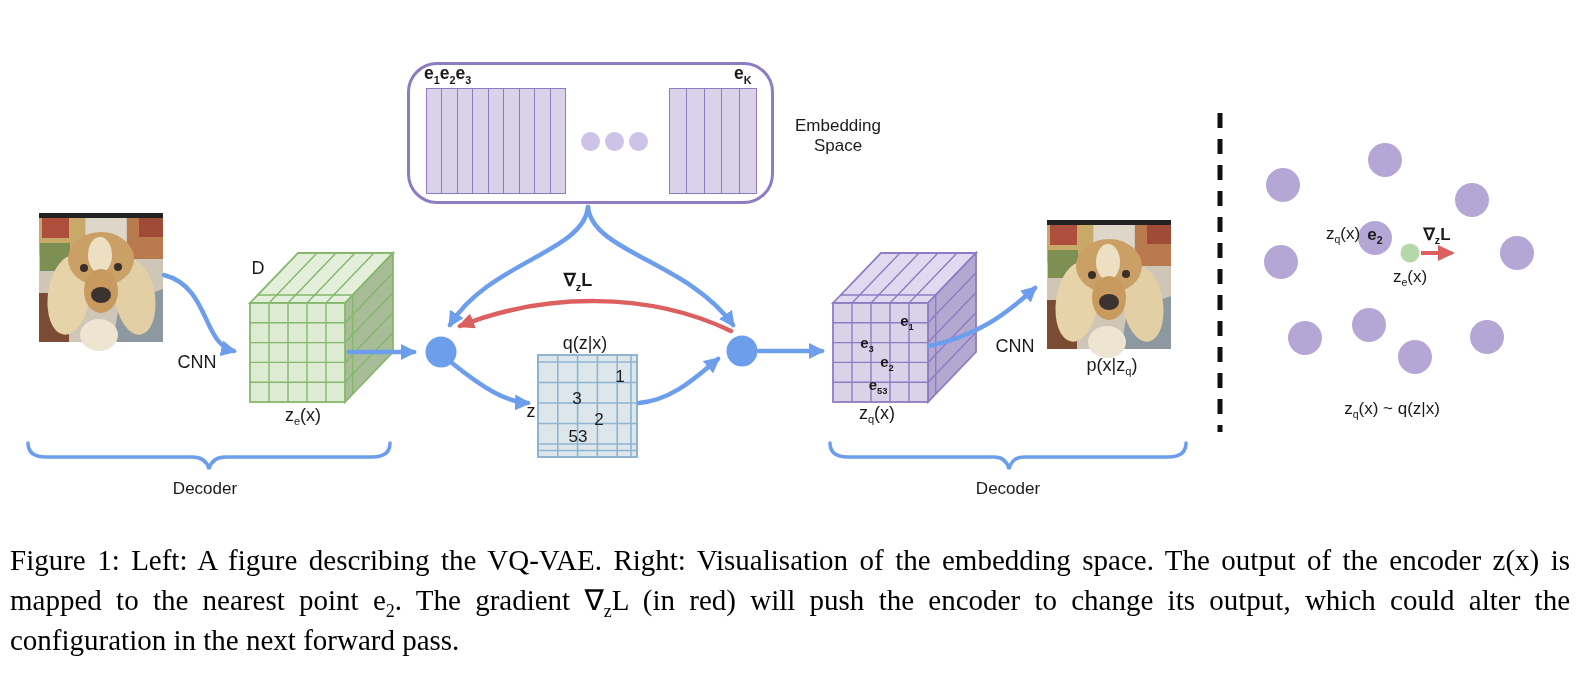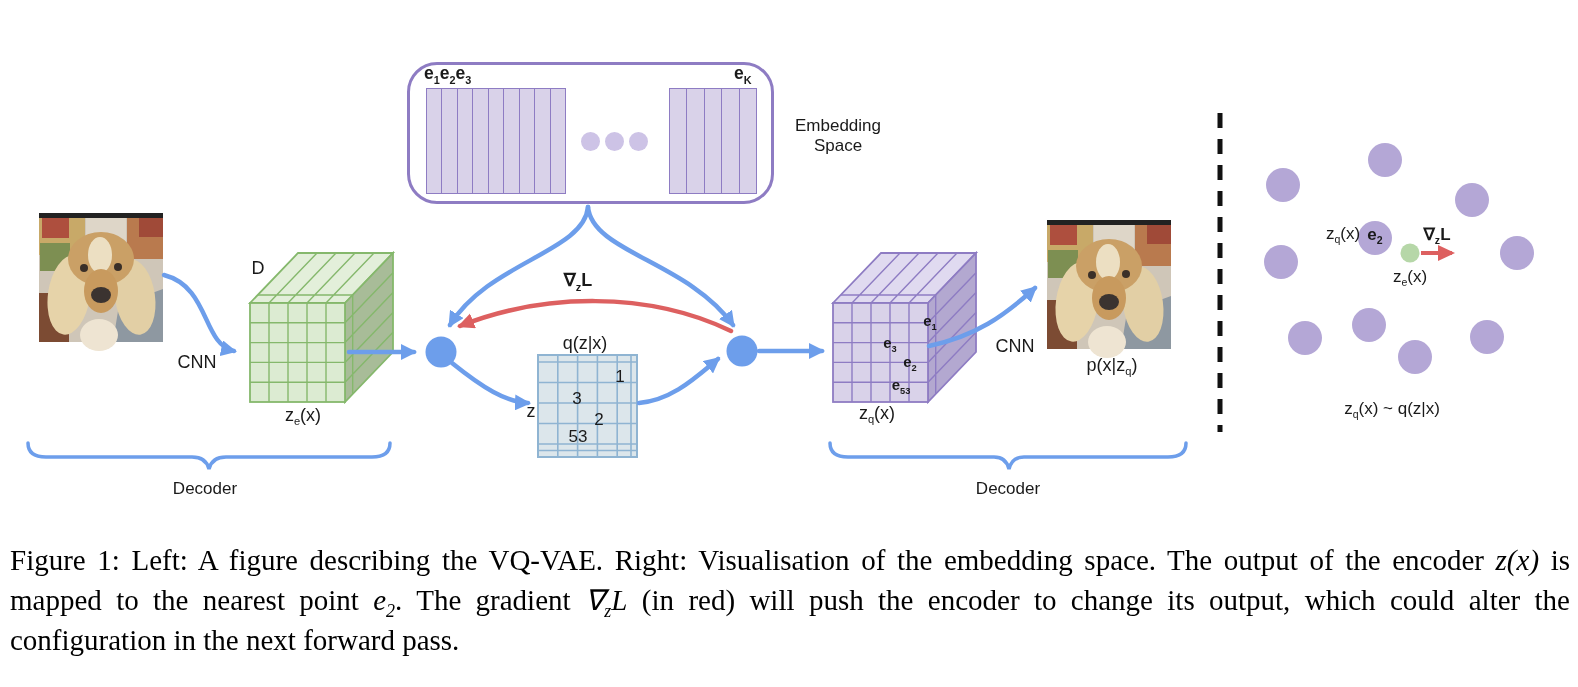--- a/index.html
+++ b/index.html
@@ -50,35 +50,35 @@
   #stripes-right{left:669px;width:86px;}
   .stripe-cell{flex:1;border-right:1.5px solid var(--purple-border);}
   .stripe-cell:last-child{border-right:none;}
   #ellipsis-dots{position:absolute;left:581px;top:132px;display:flex;gap:5px;}
   .edot{width:19px;height:19px;border-radius:50%;background:var(--dot-purple-light);}
   #embedding-space-label{position:absolute;left:782px;top:116px;width:112px;text-align:center;
                          font-size:17px;line-height:20px;}
 
   #grid-numbers{position:absolute;left:538px;top:355px;width:99px;height:102px;}
   .gridnum{position:absolute;transform:translate(-50%,-50%);font-size:17px;}
-  #cube-labels{position:absolute;left:833px;top:303px;width:95px;height:99px;margin-left:23px;}
+  #cube-labels{position:absolute;left:833px;top:303px;width:95px;height:99px;}
   .cubelab{position:absolute;transform:translate(-50%,-50%);font-size:15px;font-weight:bold;white-space:nowrap;}
 
   #right-panel{position:absolute;left:1200px;top:90px;width:378px;height:370px;}
   .epoint{position:absolute;width:34px;height:34px;border-radius:50%;background:var(--dot-purple);
           transform:translate(-50%,-50%);}
   #rp-green-point{position:absolute;left:210px;top:163px;width:19px;height:19px;border-radius:50%;
           background:var(--dot-green);transform:translate(-50%,-50%);}
   .rplabel{position:absolute;transform:translate(-50%,-50%);font-size:17px;white-space:nowrap;}
   .rplabel.bold{font-weight:bold;}
 
   #caption{position:absolute;left:10px;top:540px;width:1560px;margin:0;
            font-family:"Liberation Serif",serif;font-size:29px;line-height:40px;
            text-align:justify;color:#000;}
-  #caption .math{font-style:italic;margin-top:41px;}
+  #caption .math{margin-top:41px;}
 </style>
 </head>
 <body>
 
 <div id="page">
   <div id="diagram">
 
     <svg id="diagram-svg" width="1578" height="530" viewBox="0 0 1578 530">
       <defs>
         <marker id="mblue" markerUnits="userSpaceOnUse" markerWidth="18" markerHeight="16" refX="13" refY="8" orient="auto">

